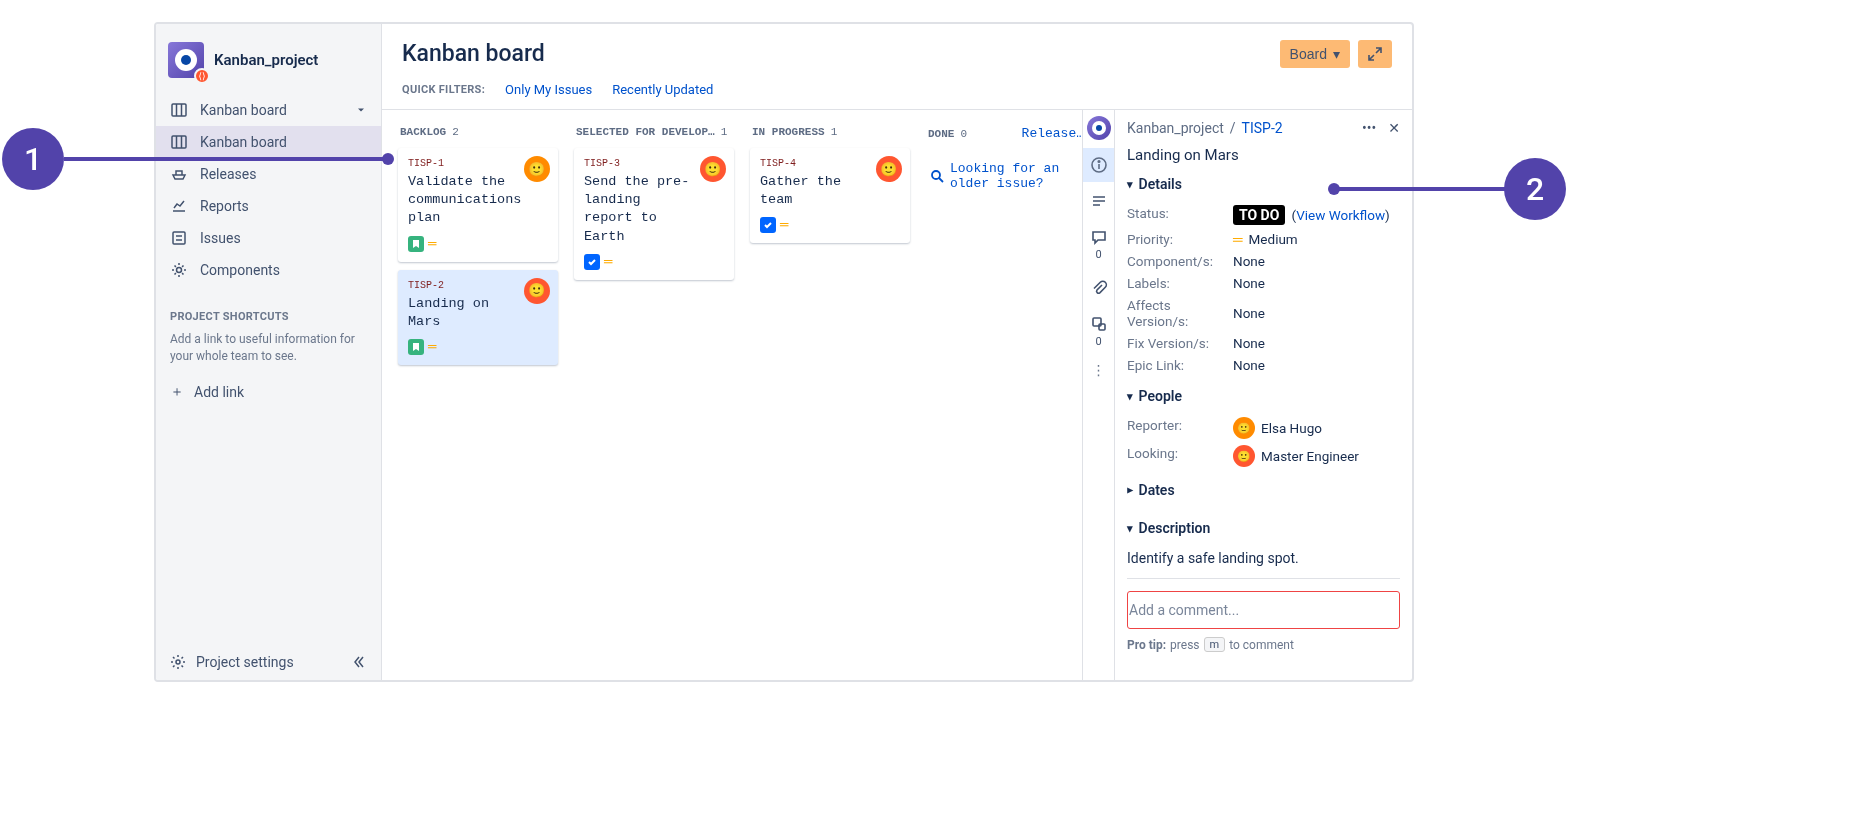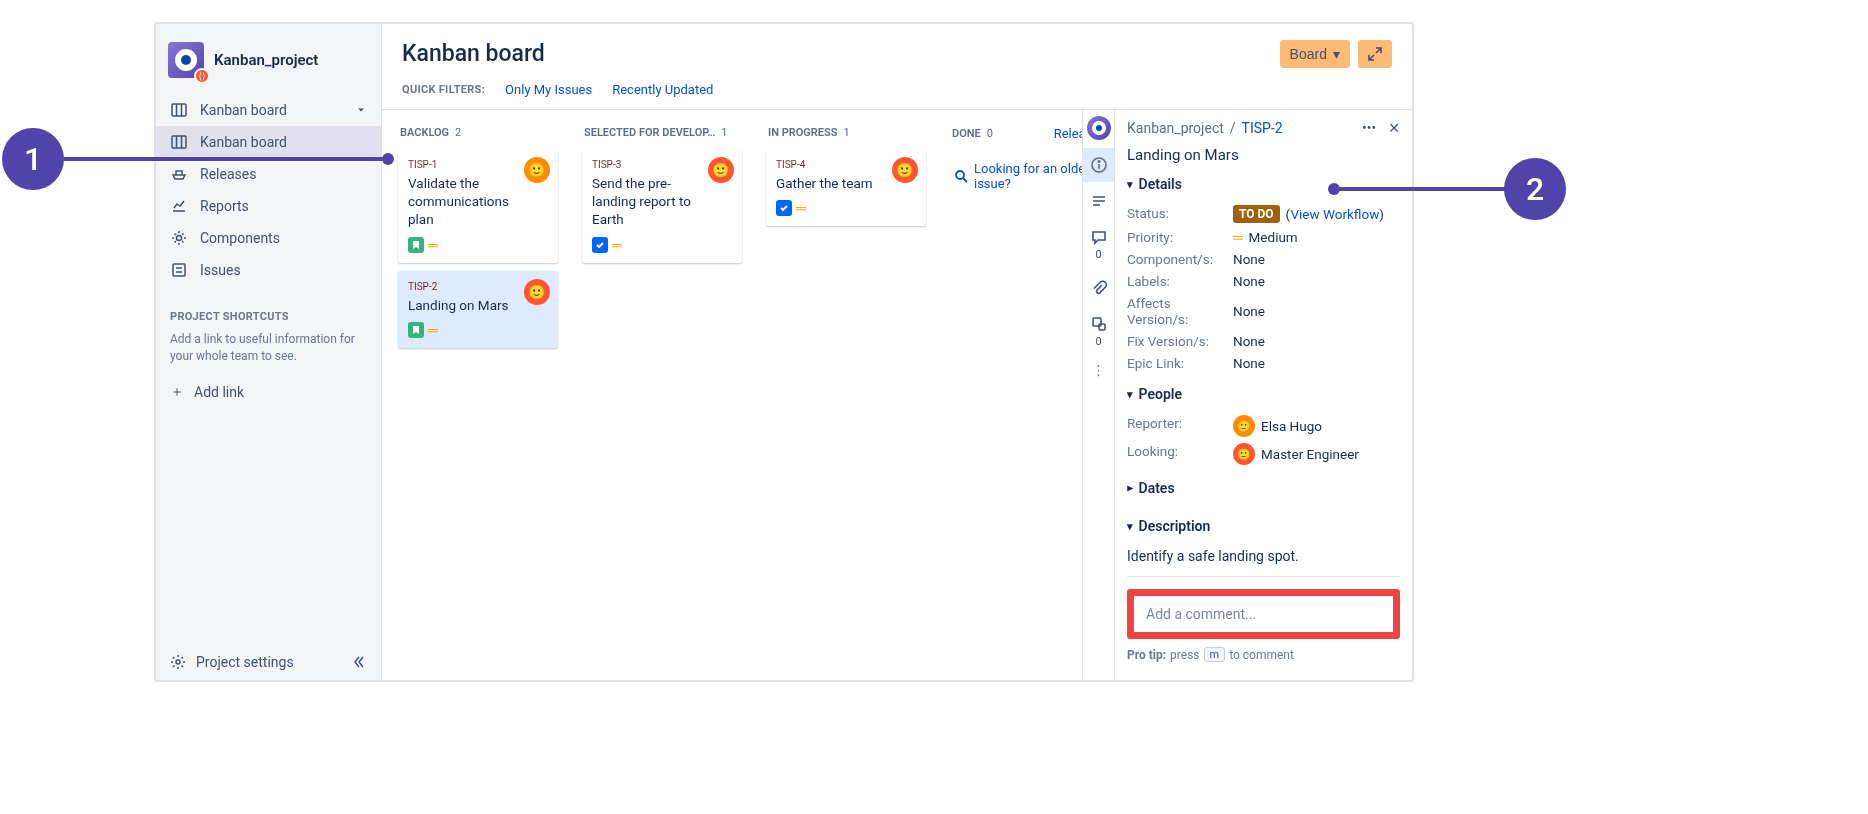--- a/index.html
+++ b/index.html
@@ -30,21 +30,21 @@
   .sidebar-foot-left{display:flex;align-items:center;gap:10px;}
   .main { flex:1; display:flex; flex-direction:column; min-width:0;}
   .main-head { padding: 16px 20px 0 20px; display:flex; justify-content:space-between; align-items:flex-start;}
   .page-title { font-size: 23px; font-weight: 500; color:#172b4d;}
   .head-actions { display:flex; gap:8px; }
   .btn { background:#fdba74; border:none; border-radius:3px; padding:6px 10px; font-size:14px; color:#42526e; cursor:pointer; display:flex;align-items:center;gap:6px;}
   .filters-row { display:flex; align-items:center; gap:20px; padding: 14px 20px 12px; border-bottom: 1px solid #dfe1e6; font-size:13px;}
   .filters-label { font-size:11px; font-weight:700; color:#6b778c; letter-spacing:.3px;}
   .filter-link { color:#0052cc; cursor:pointer;}
   .board-area { flex:1; display:flex; min-height:0;}
-  .columns { flex:1; display:flex; gap:24px; padding: 12px 6px 12px 16px; overflow-x:auto; min-width:0;}
+  .columns { flex:1; display:flex; gap:16px; padding: 12px 6px 12px 16px; overflow-x:auto; min-width:0;font-family:Liberation Mono, monospace;}
   .col { width: 172px; flex-shrink:0; display:flex; flex-direction:column;}
   .col.narrow { width: 160px;}
   .col-head { display:flex; align-items:center; gap:6px; font-size:11px; font-weight:600; color:#5e6c84; padding: 4px 2px 10px; text-transform:uppercase;}
   .col-head .count { font-weight:400;}
   .col-head .release { margin-left:auto; color:#0052cc; font-weight:400; text-transform:none; font-size:13px;}
   .card { background:#fff; border-radius:3px; box-shadow: 0 1px 2px rgba(9,30,66,.25); padding: 10px; margin-bottom:8px; cursor:pointer; position:relative;}
   .card.selected { background:#deebff; }
   .card-key { font-size:10px; color:#7f1d1d; margin-bottom:4px;}
   .card-title { font-size:13.5px; color:#172b4d; line-height:1.35; margin-bottom:8px; padding-right:30px;}
   .card-foot { display:flex; align-items:center; gap:4px;}
@@ -70,27 +70,27 @@
   .crumb-key { color:#0052cc;}
   .detail-head-actions{margin-left:auto;display:flex;gap:12px;color:#42526e;}
   .detail-title { padding: 4px 12px 12px; font-size:15px; color:#172b4d;}
   .section { padding: 0 12px 12px;}
   .section-head { display:flex; align-items:center; gap:6px; font-weight:600; font-size:14px; margin-bottom:10px; cursor:pointer;}
   .section-head.collapsed .chev{transform:rotate(-90deg);}
   .chev { font-size:11px; transition:.1s;}
   .field-row { display:flex; padding: 3px 0; font-size:13.5px;}
   .field-label { width:106px; color:#6b778c;}
   .field-value { flex:1; color:#172b4d; display:flex; align-items:center; gap:6px;}
-  .status-badge { background:#a16207; color:#fff; font-size:12px; font-weight:700; padding:2px 6px; border-radius:3px;}
+  .status-badge { background:#000000; color:#fff; font-size:14px; font-weight:700; padding:2px 6px; border-radius:3px;}
   .workflow-link{color:#0052cc;}
   .mini-avatar{width:22px;height:22px;border-radius:50%;display:flex;align-items:center;justify-content:center;font-size:11px;}
   .mini-avatar.orange{background:#ff8b00;} .mini-avatar.red{background:#ff5630;}
   .desc-text { font-size:14px; color:#172b4d; padding:0 12px 12px;}
   .hr { border:none; border-top:1px solid #dfe1e6; margin:0 12px 12px;}
-  .comment-box { margin: 0 12px 8px; border:7px solid #ef4444; border-radius:3px; padding:10px 12px; color:#7a869a; font-size:14px;}
+  .comment-box { margin: 0 12px 8px; border:1px solid #ef4444; border-radius:3px; padding:10px 1px; color:#7a869a; font-size:14px;}
   .pro-tip { padding:0 12px 10px; font-size:12px; color:#6b778c; display:flex;align-items:center;gap:4px;}
   .key{border:1px solid #ccc;border-radius:3px;padding:0 5px;font-size:11px;background:#f4f5f7;color:#42526e;}
   svg{display:block;}
 </style>
 </head>
 <body>
 
 <div class="outer">
 
   <div class="callout" style="left:2px; top:128px;">
@@ -160,35 +160,35 @@
               <svg width="16" height="16" viewBox="0 0 16 16" fill="none" stroke="currentColor" stroke-width="1.5">
                 <path d="M2 13h12"></path>
                 <path d="M3 10l3-4 3 2 4-5"></path>
               </svg>
             </span>
           <span>Reports</span>
         </div>
         <div class="nav-item child">
           <span class="nav-icon">
               <svg width="16" height="16" viewBox="0 0 16 16" fill="none" stroke="currentColor" stroke-width="1.5">
-                <circle cx="8" cy="8" r="2.5"></circle>
-                <path d="M8 1v2M8 13v2M1 8h2M13 8h2M3.5 3.5l1.4 1.4M11.1 11.1l1.4 1.4M3.5 12.5l1.4-1.4M11.1 4.9l1.4-1.4"></path>
-              </svg>
-            </span>
-          <span>Components</span>
-        </div>
-        <div class="nav-item child">
-          <span class="nav-icon">
-              <svg width="16" height="16" viewBox="0 0 16 16" fill="none" stroke="currentColor" stroke-width="1.5">
                 <rect x="2" y="2" width="12" height="12" rx="1"></rect>
                 <line x1="5" y1="6" x2="11" y2="6"></line>
                 <line x1="5" y1="10" x2="11" y2="10"></line>
               </svg>
             </span>
           <span>Issues</span>
+        </div>
+        <div class="nav-item child">
+          <span class="nav-icon">
+              <svg width="16" height="16" viewBox="0 0 16 16" fill="none" stroke="currentColor" stroke-width="1.5">
+                <circle cx="8" cy="8" r="2.5"></circle>
+                <path d="M8 1v2M8 13v2M1 8h2M13 8h2M3.5 3.5l1.4 1.4M11.1 11.1l1.4 1.4M3.5 12.5l1.4-1.4M11.1 4.9l1.4-1.4"></path>
+              </svg>
+            </span>
+          <span>Components</span>
         </div>
       </div>
 
       <div class="shortcuts">
         <div class="shortcuts-title">PROJECT SHORTCUTS</div>
         <div class="shortcuts-desc">Add a link to useful information for your whole team to see.</div>
       </div>
       <div class="add-link">
         <span>＋</span>
         <span>Add link</span>

